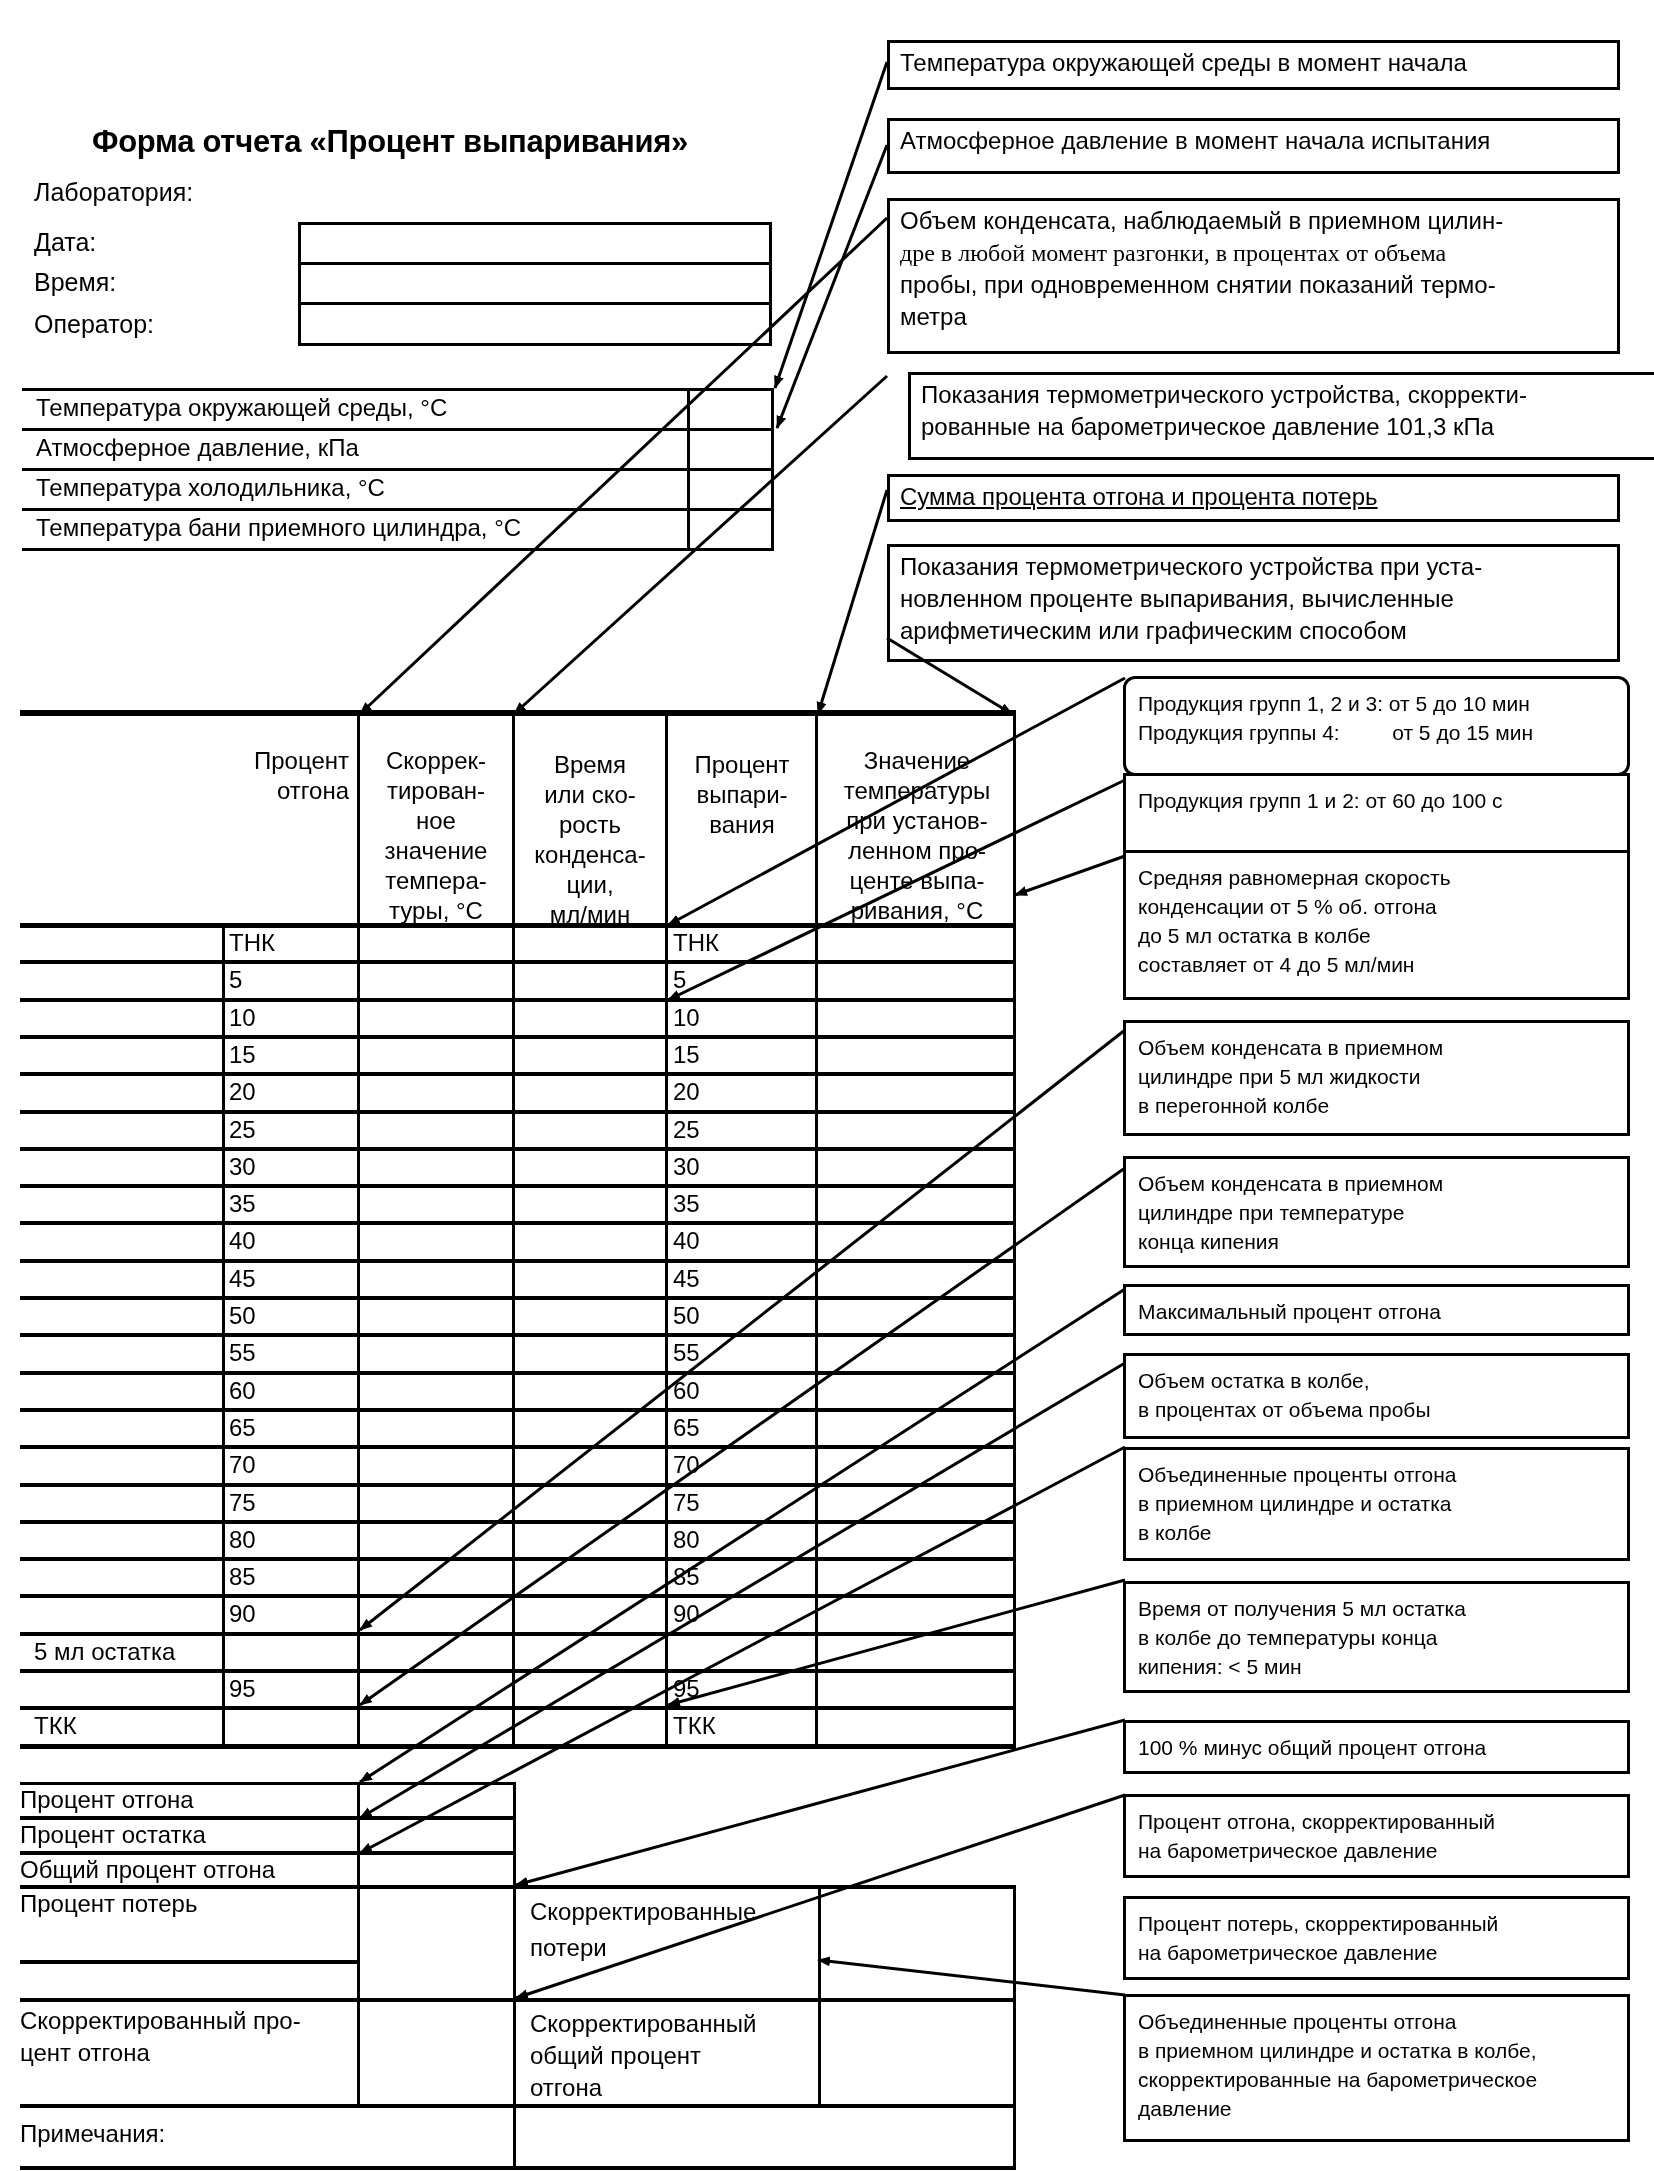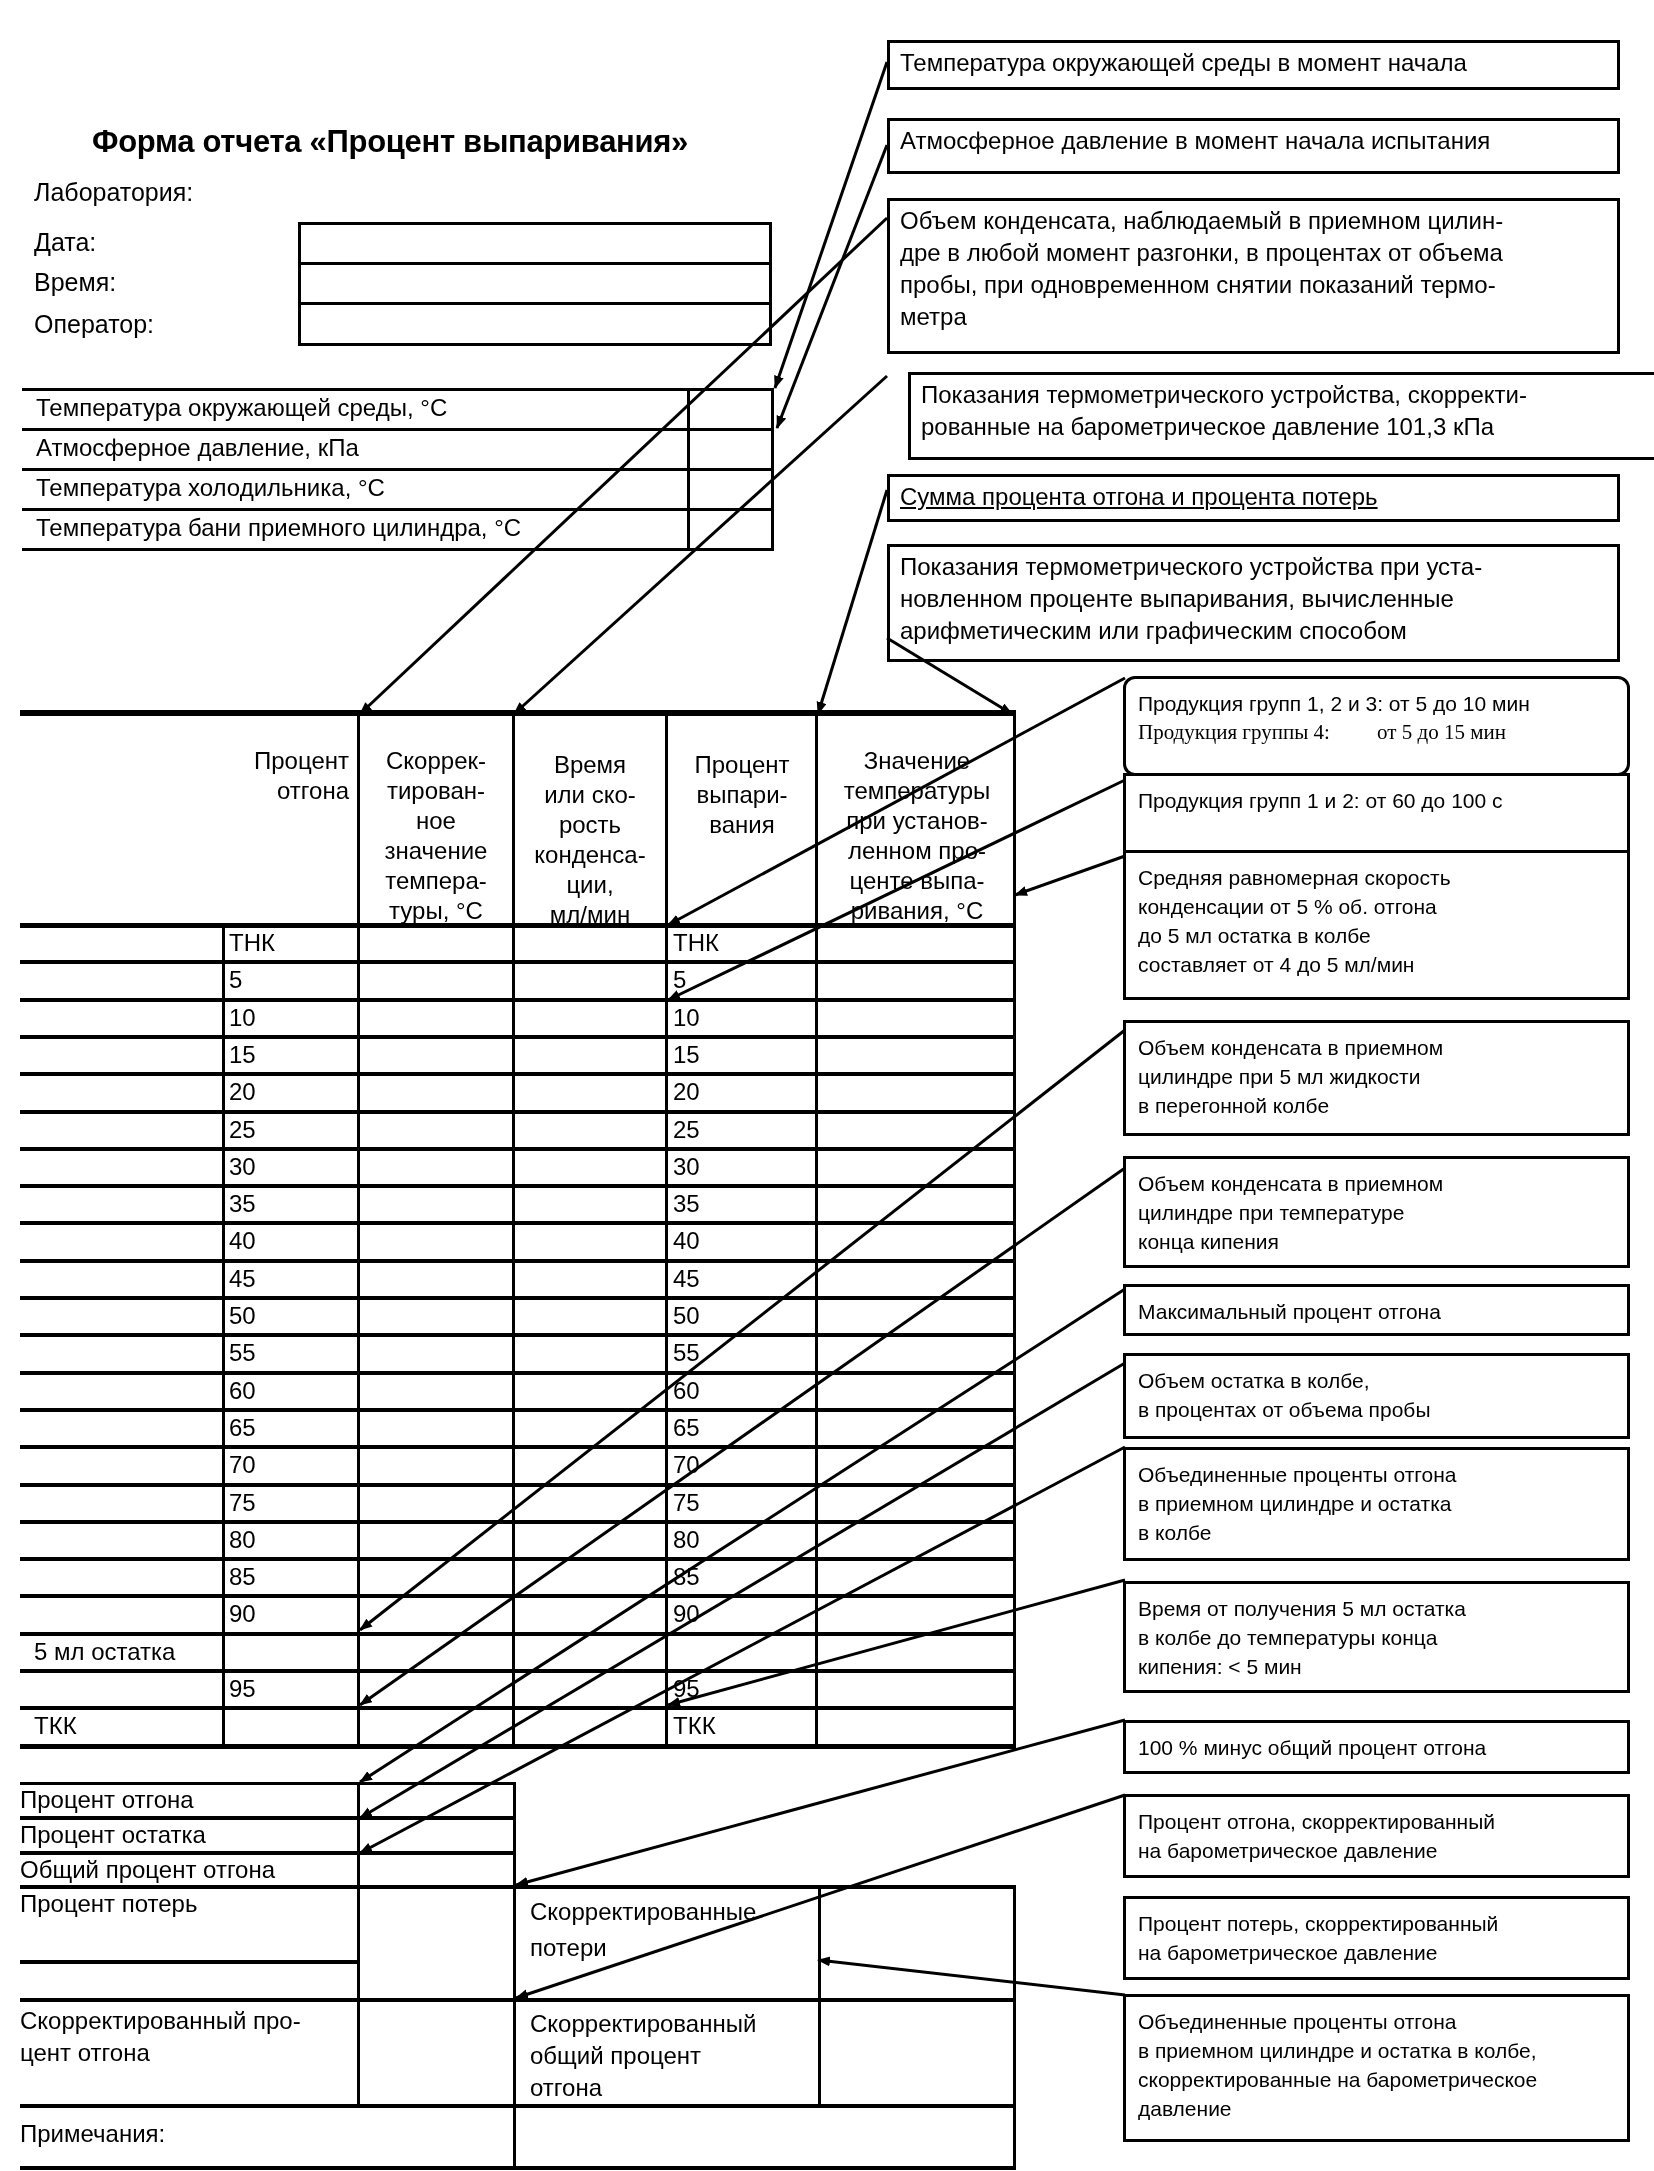--- a/index.html
+++ b/index.html
@@ -339,42 +339,42 @@
 
 <div id="top-notes">
     <div class="note" style="left:887px;top:40px;width:733px;height:50px;padding:4px 10px;line-height:32px;">
       <div style="white-space: nowrap;">Температура окружающей среды в момент начала</div>
     </div>
     <div class="note" style="left:887px;top:118px;width:733px;height:56px;padding:4px 10px;line-height:32px;">
       <div style="white-space: nowrap;">Атмосферное давление в момент начала испытания</div>
     </div>
     <div class="note" style="left:887px;top:198px;width:733px;height:156px;padding:4px 10px;line-height:32px;">
       <div style="white-space: nowrap;">Объем конденсата, наблюдаемый в приемном цилин-</div>
-      <div style="white-space: nowrap;">дре в любой момент разгонки, в процентах от объема</div>
+      <div style="white-space: nowrap; font-family: Liberation Serif, serif;">дре в любой момент разгонки, в процентах от объема</div>
       <div style="white-space: nowrap;">пробы, при одновременном снятии показаний термо-</div>
       <div style="white-space: nowrap;">метра</div>
     </div>
     <div class="note" style="left:908px;top:372px;width:824px;height:88px;padding:4px 10px;line-height:32px;">
       <div style="white-space: nowrap;">Показания термометрического устройства, скорректи-</div>
       <div style="white-space: nowrap;">рованные на барометрическое давление 101,3 кПа</div>
     </div>
     <div class="note" style="left:887px;top:474px;width:733px;height:48px;padding:4px 10px;line-height:32px;text-decoration:underline;">
       <div style="white-space: nowrap;">Сумма процента отгона и процента потерь</div>
     </div>
     <div class="note" style="left:887px;top:544px;width:733px;height:118px;padding:4px 10px;line-height:32px;">
       <div style="white-space: nowrap;">Показания термометрического устройства при уста-</div>
       <div style="white-space: nowrap;">новленном проценте выпаривания, вычисленные</div>
       <div style="white-space: nowrap;">арифметическим или графическим способом</div>
     </div>
   </div>
 
 <div id="right-notes">
     <div class="note small" style="left:1123px;top:676px;width:507px;height:100px;border-radius:12px;">
       <div style="white-space: pre;">Продукция групп 1, 2 и 3: от 5 до 10 мин</div>
-      <div style="white-space: pre; font-family: Liberation Serif, serif;">Продукция группы 4:         от 5 до 15 мин</div>
+      <div style="white-space: pre;">Продукция группы 4:         от 5 до 15 мин</div>
     </div>
     <div class="note small" style="left:1123px;top:773px;width:507px;height:80px;">
       <div style="white-space: pre;">Продукция групп 1 и 2: от 60 до 100 с</div>
     </div>
     <div class="note small" style="left:1123px;top:850px;width:507px;height:150px;">
       <div style="white-space: pre;">Средняя равномерная скорость</div>
       <div style="white-space: pre;">конденсации от 5 % об. отгона</div>
       <div style="white-space: pre;">до 5 мл остатка в колбе</div>
       <div style="white-space: pre;">составляет от 4 до 5 мл/мин</div>
     </div>

